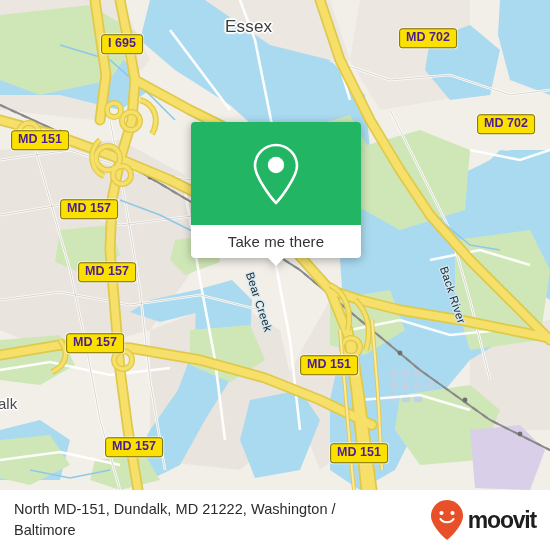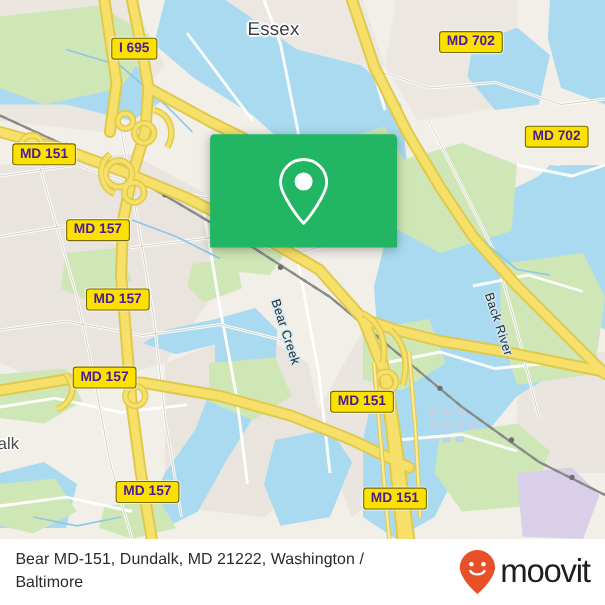--- a/index.html
+++ b/index.html
@@ -99,22 +99,22 @@
     display:flex;align-items:center;
     justify-content:space-between;
     padding:0 14px 0 14px;box-sizing:border-box;
   }
   #footer-address{
     font-size:14.5px;color:#2b2b2b;line-height:1.42;
     max-width:382px;letter-spacing:.05px;
   }
   #brand{display:flex;align-items:center;gap:4px;}
   #brand-name{
-    font-size:30px;color:#1e1e1e;letter-spacing:-1.2px;
-    font-weight:400;line-height:1;
+    font-size:23px;color:#1e1e1e;letter-spacing:-1.2px;
+    font-weight:700;line-height:1;
   }
 </style>
 </head>
 <body>
 
 <div id="app">
 
   <div id="map">
 
     <svg class="layer" viewBox="0 0 550 490" xmlns="http://www.w3.org/2000/svg">
@@ -313,28 +313,32 @@
     <div class="shield" style="left:329px;top:365px;">MD 151</div>
     <div class="shield" style="left:359px;top:453px;">MD 151</div>
 
     <div id="popup-card">
       <div id="popup-head">
         <svg width="56" height="66" viewBox="0 0 56 66">
           <path d="M28,4 C16.4,4 7,13.4 7,25 C7,35.5 23,57 28,62 C33,57 49,35.5 49,25 C49,13.4 39.6,4 28,4 Z" fill="none" stroke="#ffffff" stroke-width="2.6" stroke-linejoin="round"></path>
           <circle cx="28" cy="24" r="8.2" fill="#ffffff"></circle>
         </svg>
       </div>
+      <div id="popup-foot">
+        <span id="popup-foot-label">Take me there</span>
+        <span id="popup-tail"></span>
+      </div>
     </div>
 
   </div>
 
   <div id="footer">
 
     <div id="footer-inner">
-      <div id="footer-address">Bear MD-151, Dundalk, MD 21222, Washington / Baltimore</div>
+      <div id="footer-address">North MD-151, Dundalk, MD 21222, Washington / Baltimore</div>
 
       <div id="brand">
         <svg width="34" height="42" viewBox="0 0 34 42">
           <path d="M17,1 C8.2,1 1,8.2 1,17 C1,26 13,38 17,41 C21,38 33,26 33,17 C33,8.2 25.8,1 17,1 Z" fill="#e8502a"></path>
           <circle cx="11.5" cy="14" r="2.1" fill="#ffffff"></circle>
           <circle cx="22.5" cy="14" r="2.1" fill="#ffffff"></circle>
           <path d="M10.5,20 C13,24.2 21,24.2 23.5,20" fill="none" stroke="#ffffff" stroke-width="2.1" stroke-linecap="round"></path>
         </svg>
         <span id="brand-name">moovit</span>
       </div>

